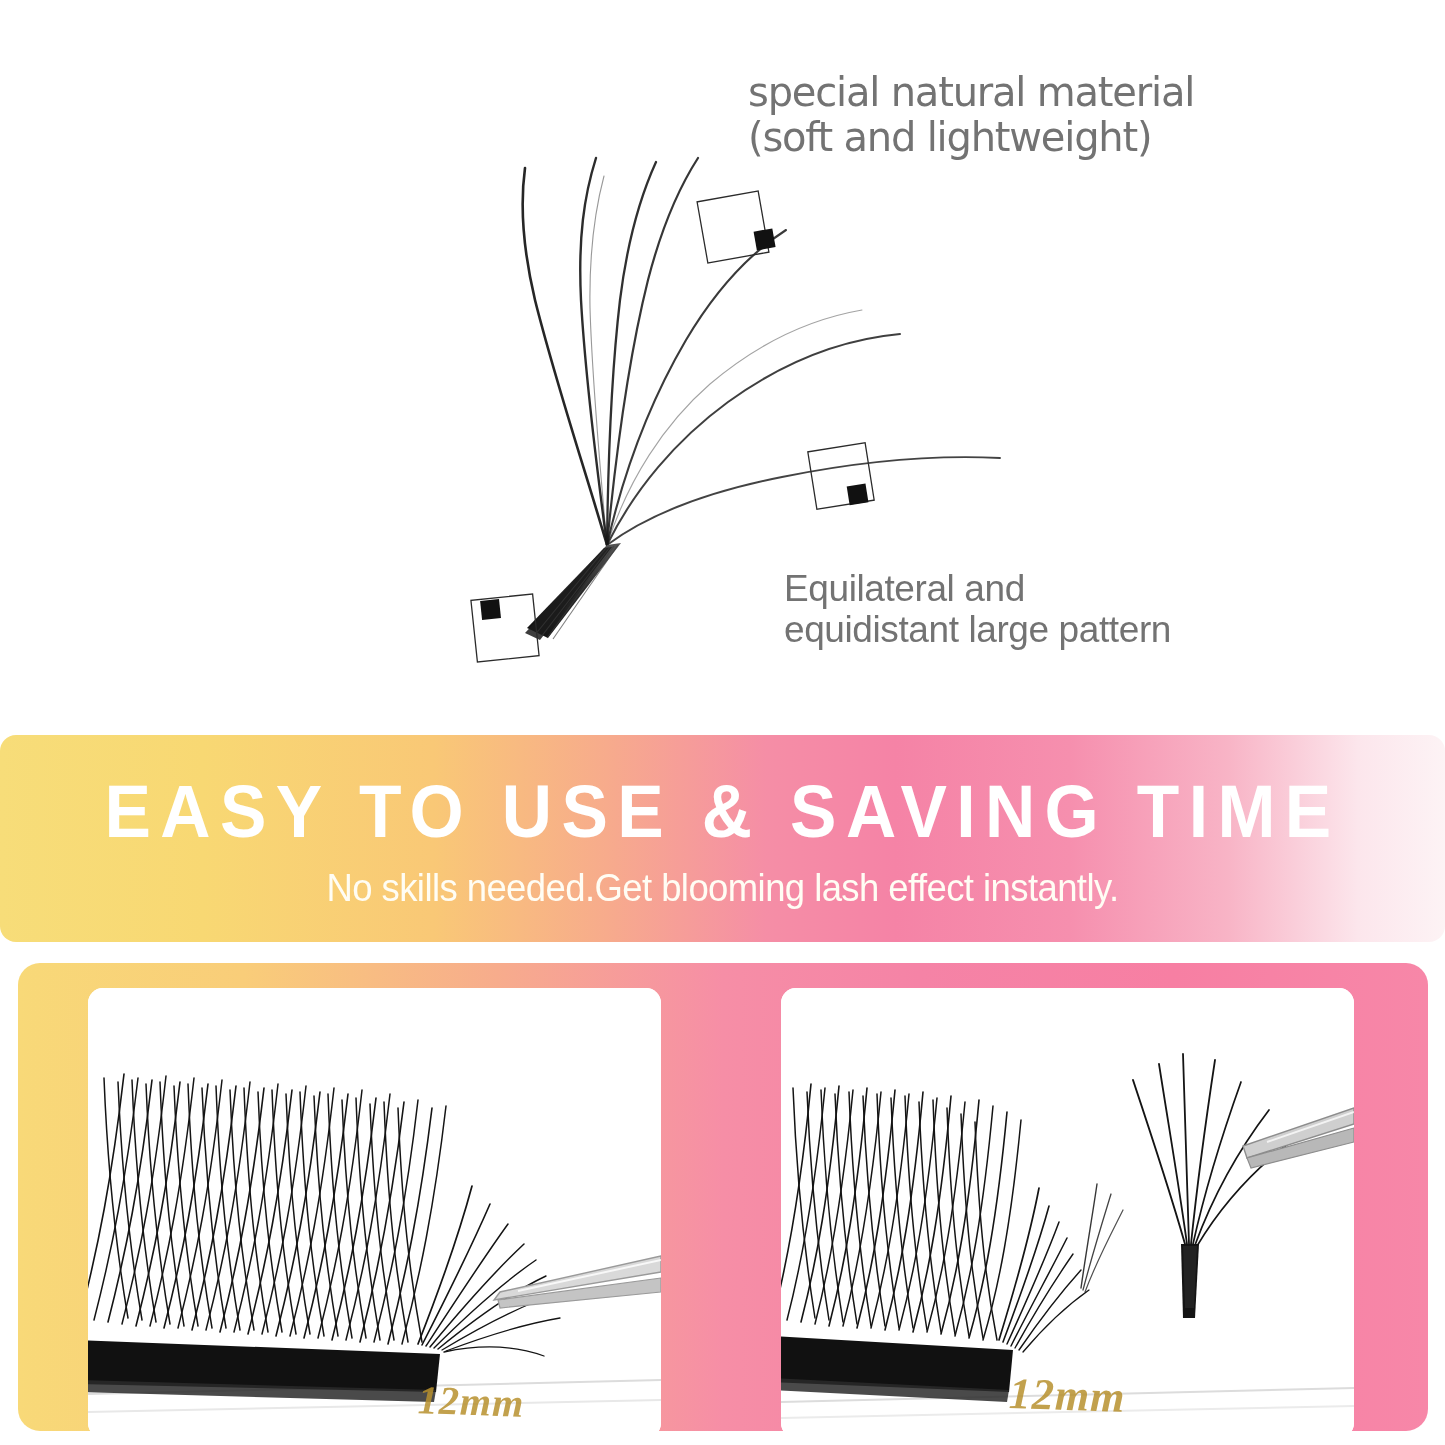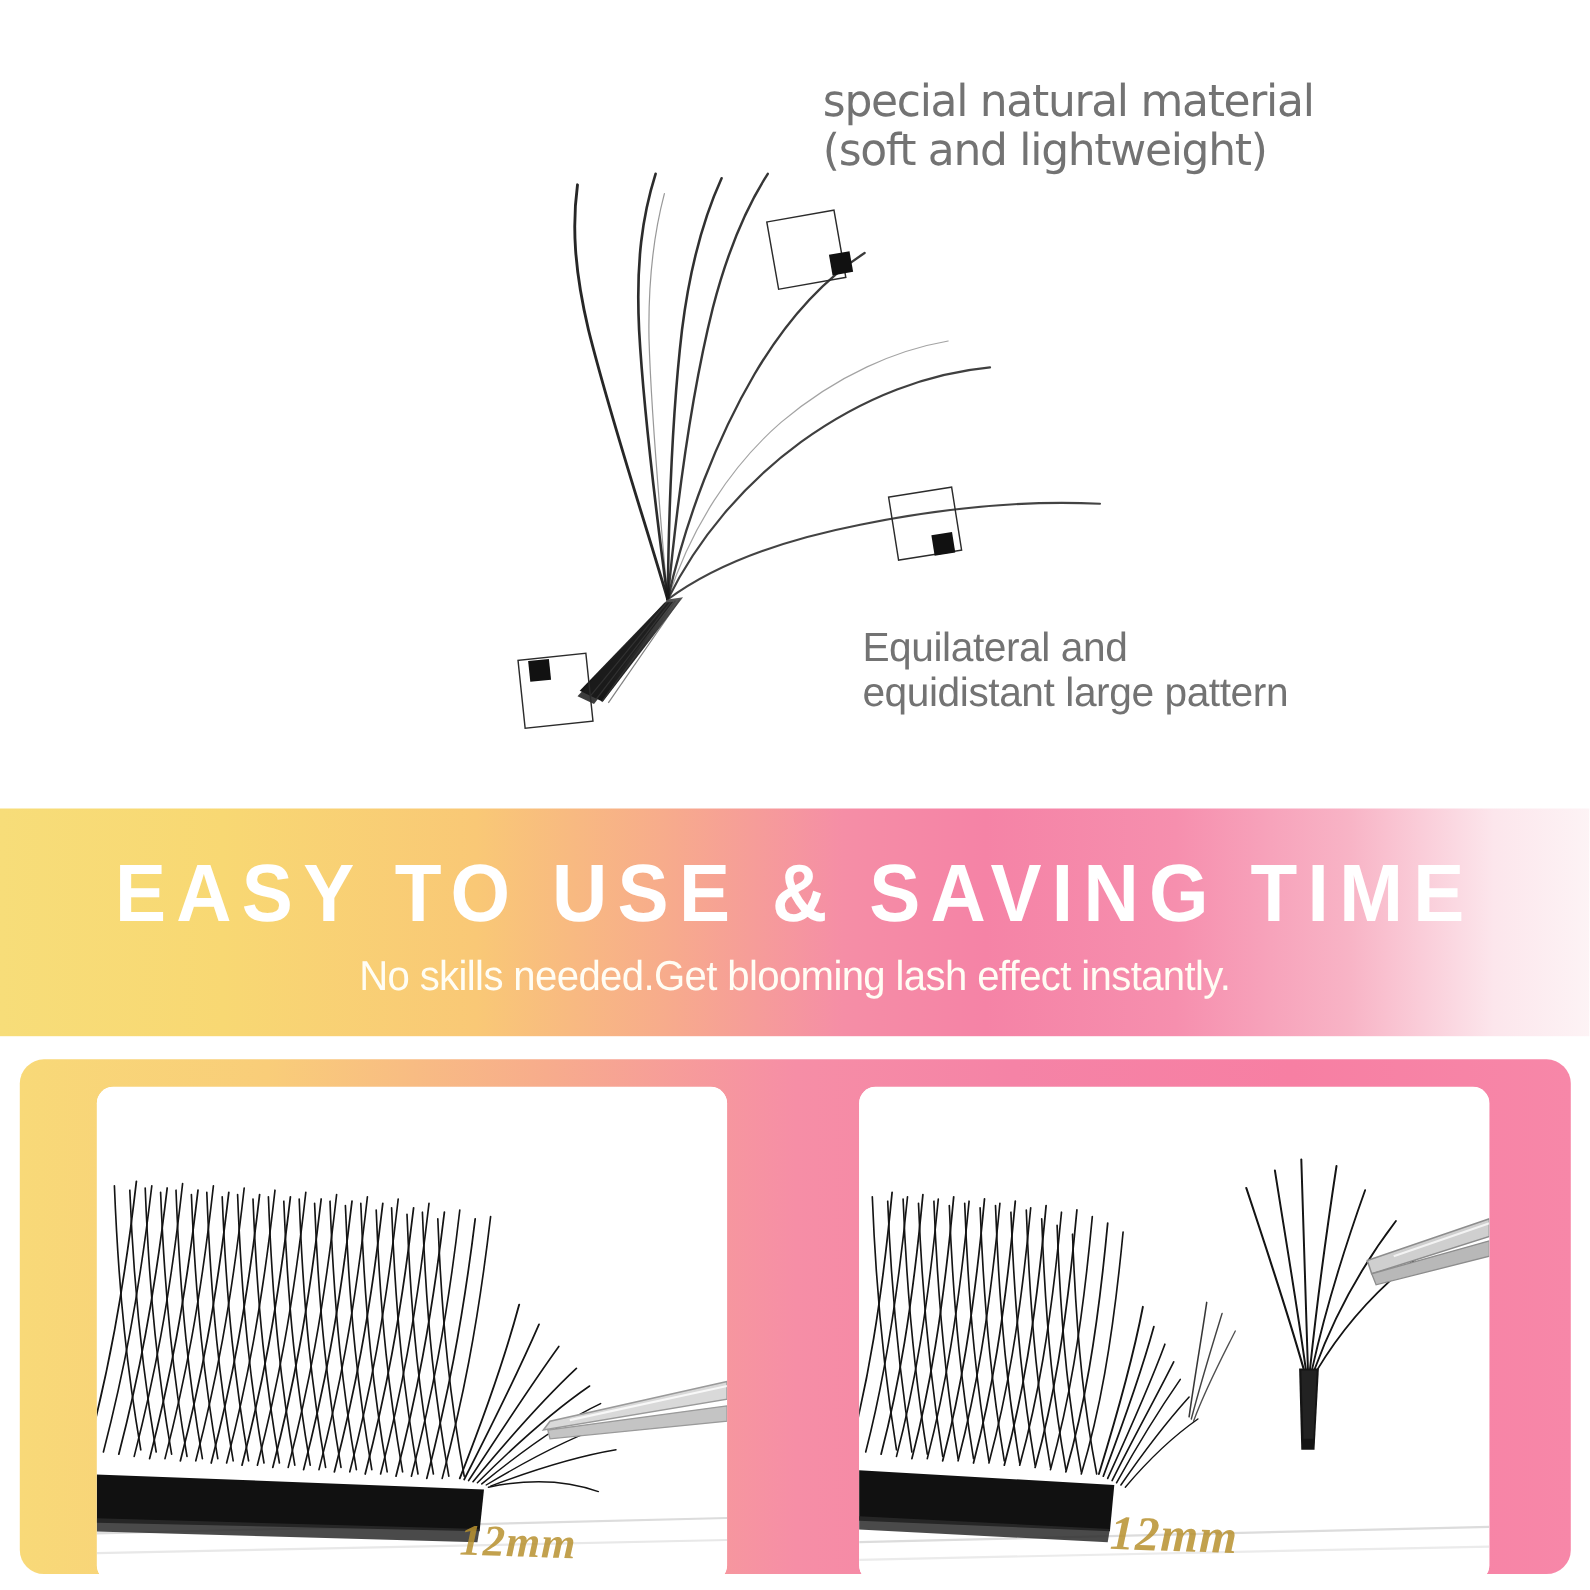--- a/index.html
+++ b/index.html
@@ -51,21 +51,21 @@
        #f8d873 14%,
        #f9c876 30%,
        #f7ab8c 42%,
        #f58ea6 53%,
        #f583a6 62%,
        #f68fae 74%,
        #f8b4c6 85%,
        #fce6ec 94%,
        #fdf3f5 100%);
     display:flex; flex-direction:column;
-    align-items:center; justify-content:center;
+    align-items:center; justify-content:center;border-radius:16px;
   }
   #banner-title {
     color:#ffffff;
     font-size:74px;
     font-weight:700;
     letter-spacing:10px;
     line-height:1;
     transform:scaleX(0.94);
     white-space:nowrap;
     margin-top:4px;

